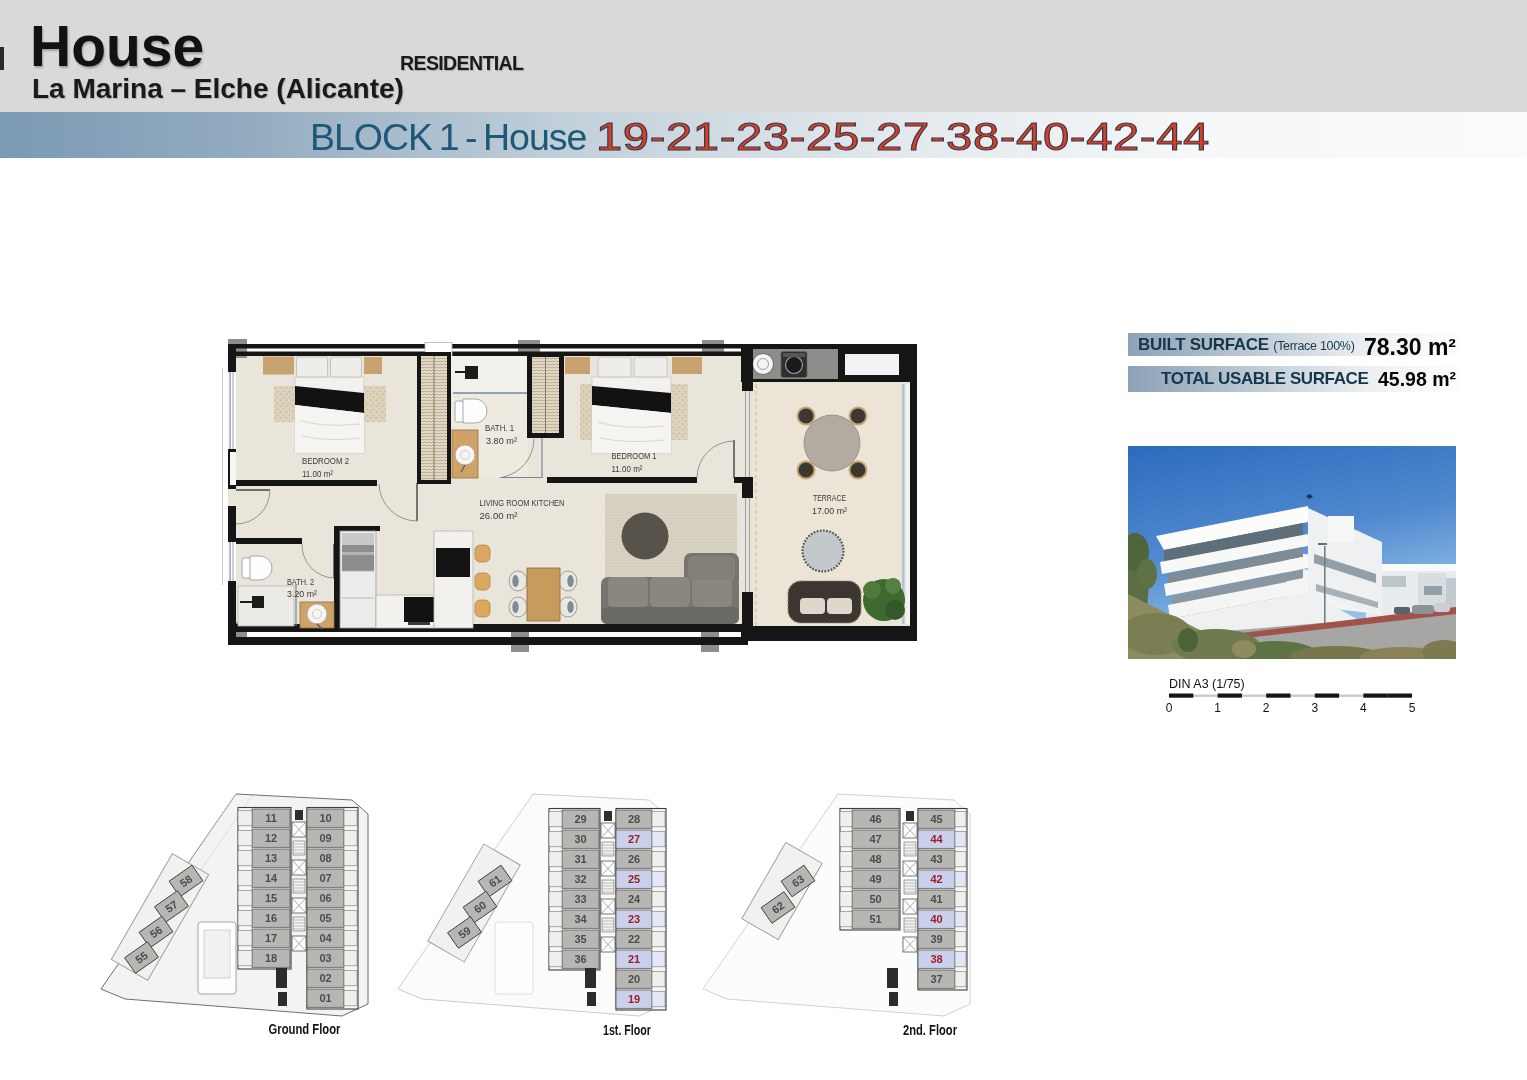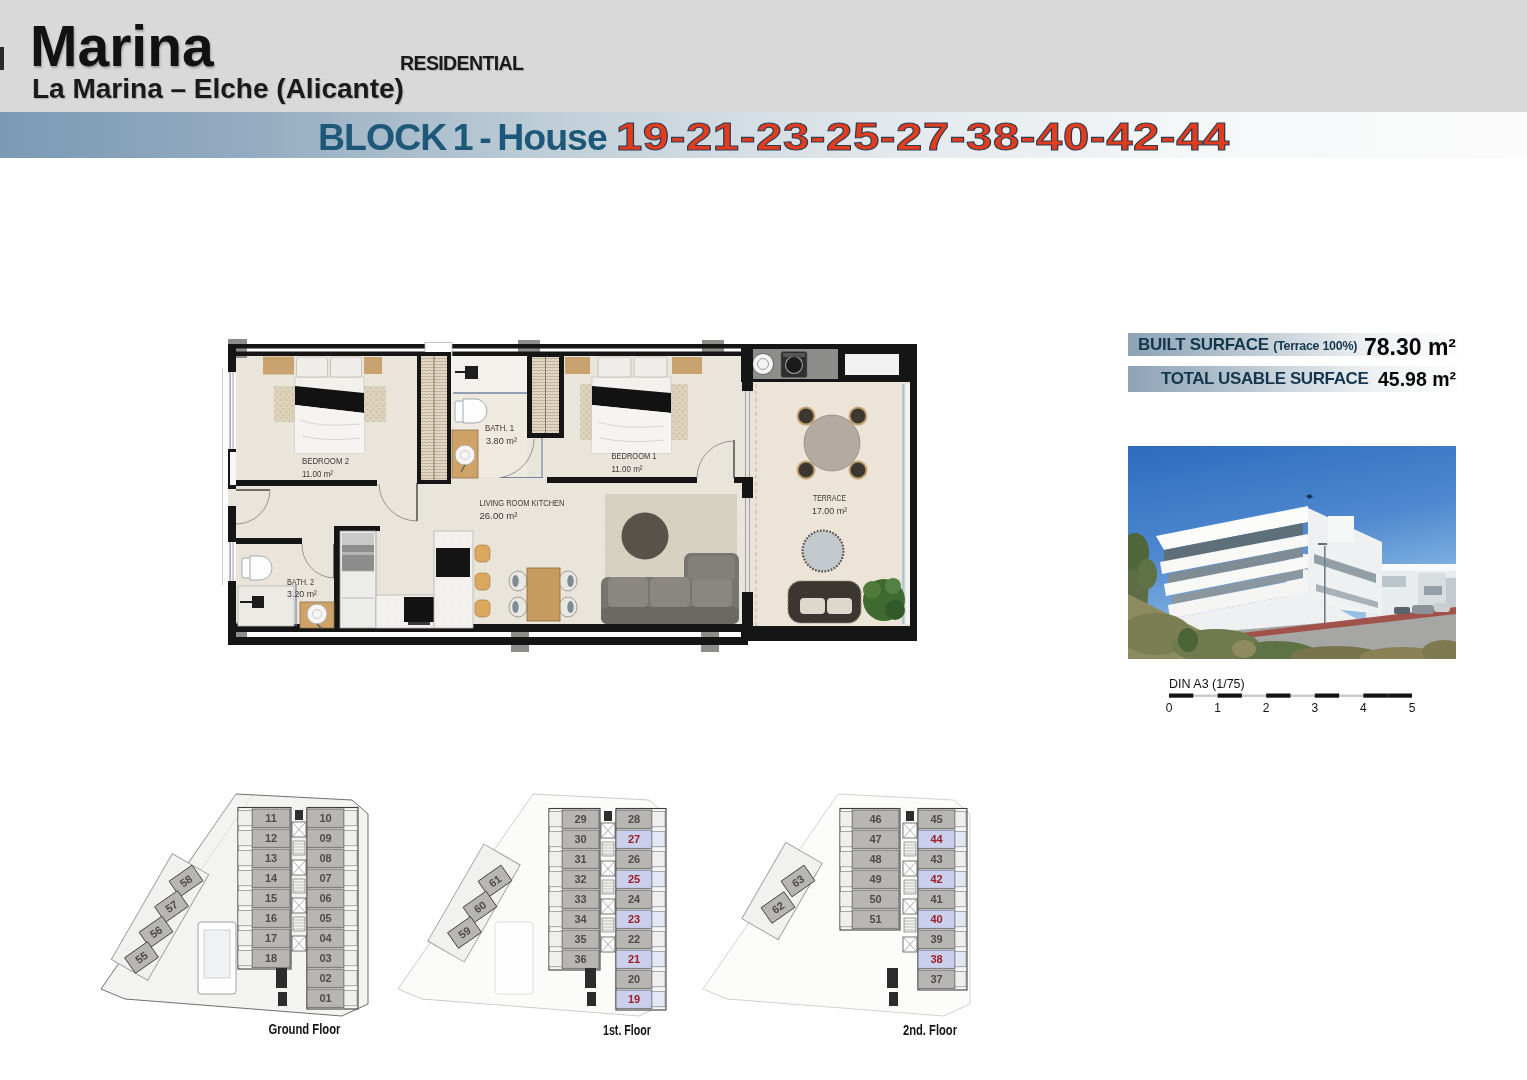--- a/index.html
+++ b/index.html
@@ -7,33 +7,33 @@
        font-family:"Liberation Sans",sans-serif;}
   .abs{position:absolute;}
 </style>
 </head>
 <body>
 
 <div class="abs" style="left:0;top:0;width:1527px;height:112px;background:#d9d9d9;"></div>
 
 <div class="abs" style="left:0;top:47px;width:4px;height:23px;background:#2a2a2a;"></div>
 
-<div class="abs" style="left:30px;top:13px;font-size:57px;font-weight:bold;color:#121212;letter-spacing:0px;text-shadow:1px 2px 2px rgba(0,0,0,0.25);">Marina</div>
+<div class="abs" style="left:30px;top:13px;font-size:57px;font-weight:bold;color:#121212;letter-spacing:0px;text-shadow:1px 2px 2px rgba(0,0,0,0.25);">House</div>
 
 <div class="abs" style="left:32px;top:73px;font-size:28px;font-weight:bold;color:#1a1a1a;text-shadow:1px 1px 1px rgba(0,0,0,0.2);">La Marina – Elche (Alicante)</div>
 
 <div class="abs" style="left:400px;top:52px;font-size:19.5px;font-weight:600;color:#1a1a1a;letter-spacing:-0.6px;text-shadow:1px 1px 1px rgba(0,0,0,0.2);">RESIDENTIAL</div>
 
 <div class="abs" style="left:0;top:112px;width:1527px;height:46px;background:linear-gradient(90deg,#7b9ab4 0%,#93abc0 16%,#c3d1da 38%,#e2e8ec 58%,#f5f7f8 78%,#fbfbfb 100%);"></div>
 
-<div class="abs" style="left:318px;top:115px;font-size:37.5px;font-weight:bold;color:#1d5878;letter-spacing:-1px;">BLOCK 1 - House&nbsp;<span style="color:#e33c1d;-webkit-text-stroke:1.05px #2b3c55;letter-spacing:0.5px;display:inline-block;transform:scaleX(1.21);transform-origin:0 0;font-size:39px;">19-21-23-25-27-38-40-42-44</span></div>
+<div class="abs" style="left:310px;top:115px;font-size:37.5px;font-weight:normal;color:#1d5878;letter-spacing:-1px;">BLOCK 1 - House&nbsp;<span style="color:#e33c1d;-webkit-text-stroke:1.05px #2b3c55;letter-spacing:0.5px;display:inline-block;transform:scaleX(1.21);transform-origin:0 0;font-size:39px;">19-21-23-25-27-38-40-42-44</span></div>
 
 <div class="abs" style="left:1128px;top:333px;width:330px;height:23px;background:linear-gradient(90deg,#8ca3b6 0%,#a7b8c6 22%,#ccd6dd 48%,#eceff1 72%,#fdfdfd 100%);"></div>
 
-<div class="abs" style="left:1138px;top:335px;font-size:17px;font-weight:bold;color:#14374e;letter-spacing:-0.3px;">BUILT SURFACE <span style="font-size:12.5px;font-weight:bold;">(Terrace 100%)</span></div>
+<div class="abs" style="left:1138px;top:335px;font-size:17px;font-weight:bold;color:#14374e;letter-spacing:-0.3px;">BUILT SURFACE <span style="font-size:12.5px;font-weight:normal;">(Terrace 100%)</span></div>
 
 <div class="abs" style="left:1330px;top:334px;width:126px;text-align:right;font-size:23px;font-weight:600;color:#060606;">78.30 m²</div>
 
 <div class="abs" style="left:1128px;top:366px;width:330px;height:26px;background:linear-gradient(90deg,#8ca3b6 0%,#a7b8c6 22%,#ccd6dd 48%,#eceff1 72%,#fdfdfd 100%);"></div>
 
 <div class="abs" style="left:1138px;top:369px;font-size:17px;font-weight:bold;color:#14374e;letter-spacing:-0.4px;margin-left:23px;">TOTAL USABLE SURFACE</div>
 
 <div class="abs" style="left:1330px;top:368px;width:126px;text-align:right;font-size:19.5px;font-weight:600;color:#060606;">45.98 m²</div>
 
 <svg class="abs" style="left:1128px;top:446px;" width="328" height="213" viewBox="0 0 328 213">

